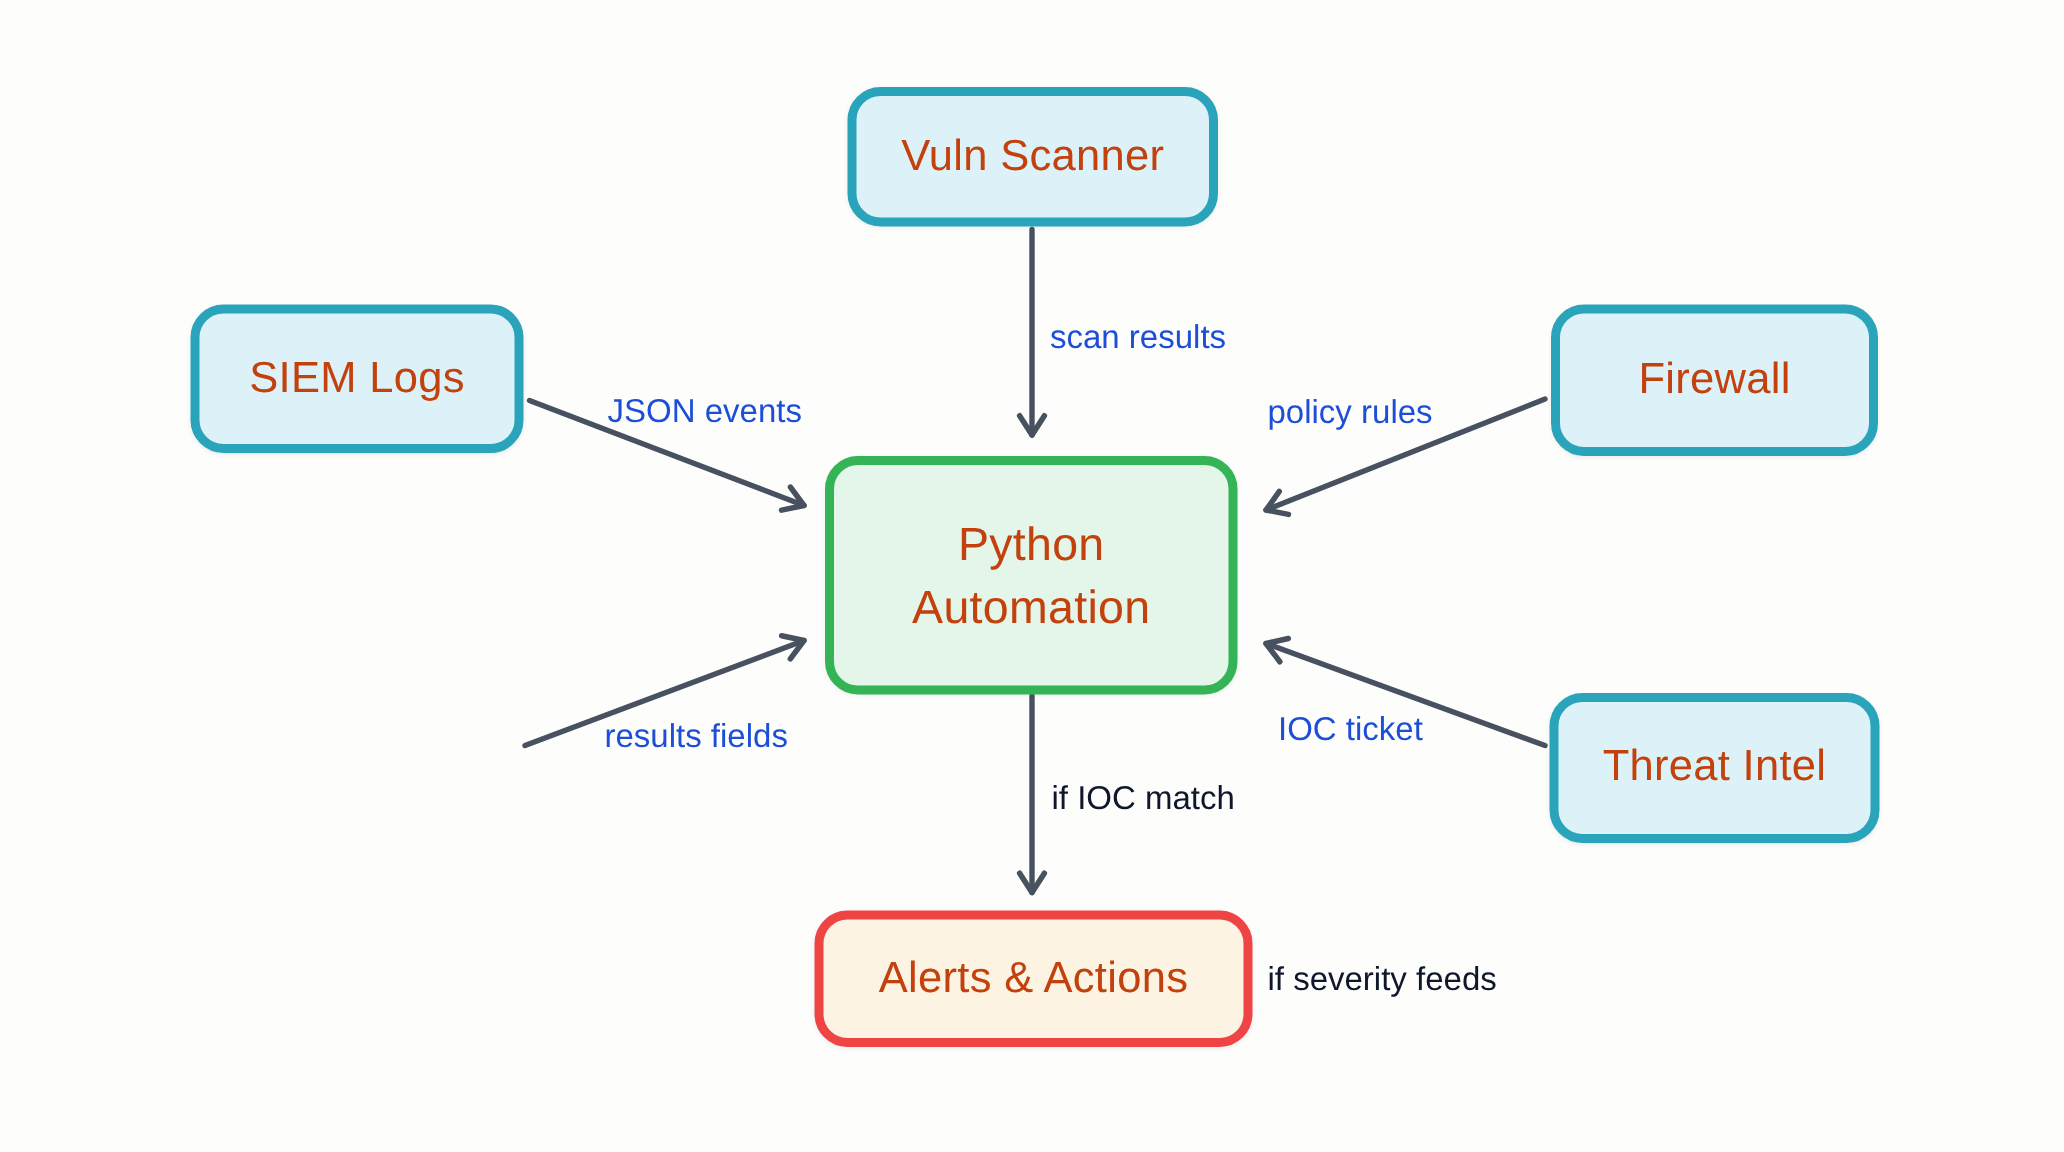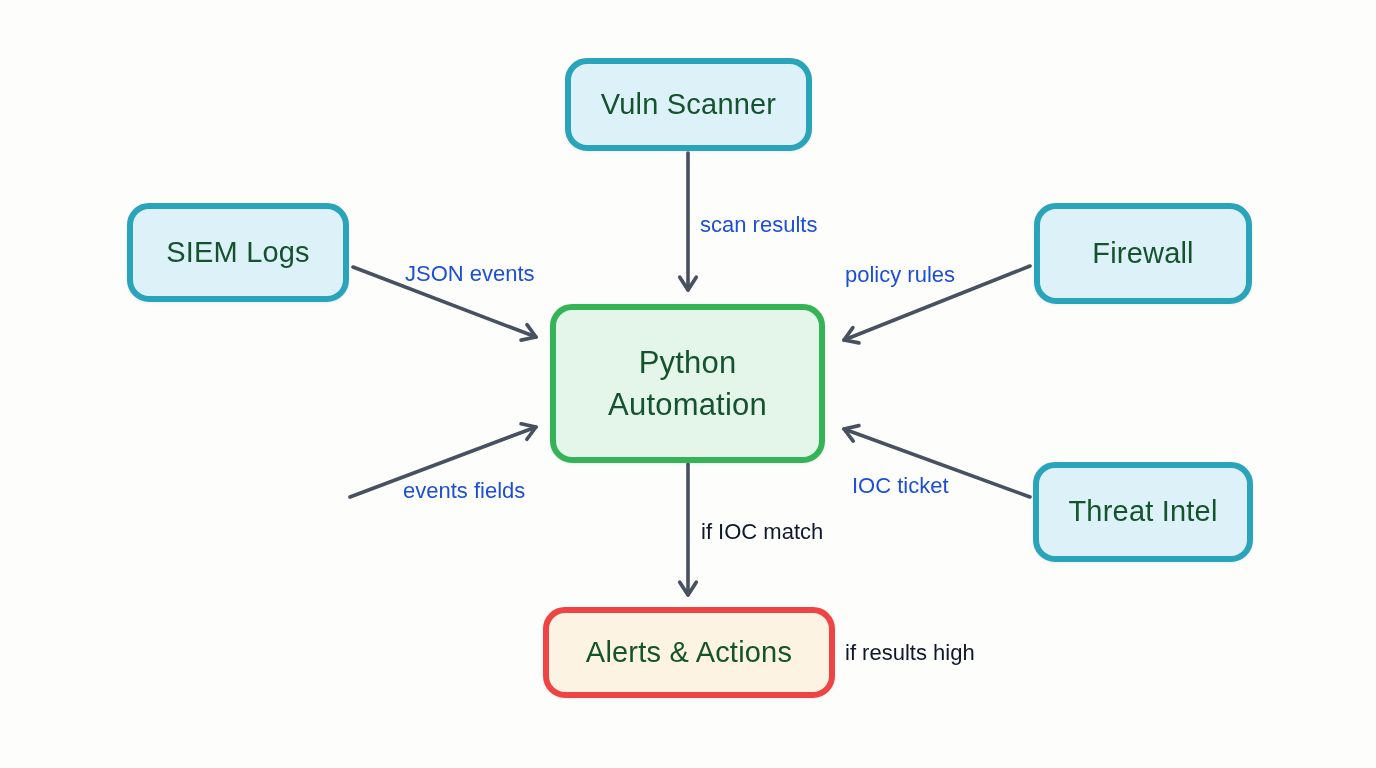--- a/index.html
+++ b/index.html
@@ -24,21 +24,21 @@
   .node {
     position: absolute;
     box-sizing: border-box;
     display: flex;
     align-items: center;
     justify-content: center;
     text-align: center;
     border-radius: 22px;
     font-size: 29px;
     font-weight: 500;
-    color: #14532d;
+    color: #c2410c;
     letter-spacing: 0.2px;
     box-shadow: 0 1px 3px rgba(20, 45, 70, 0.07);
     line-height: 1.35;
   }
   .node.teal {
     background: #ddf2f8;
     border: 6px solid #2aa4ba;
   }
   .node.green {
     background: #e4f5ea;
@@ -117,21 +117,21 @@
   <div class="node orange node-alerts-actions">
     <span>Alerts &amp; Actions</span>
   </div>
 
   <div class="edge-label lbl-scan-results">scan results</div>
 
   <div class="edge-label lbl-json-events">JSON events</div>
 
   <div class="edge-label lbl-policy-rules">policy rules</div>
 
-  <div class="edge-label lbl-ticket-fields">events fields</div>
+  <div class="edge-label lbl-ticket-fields">results fields</div>
 
   <div class="edge-label lbl-ioc-feeds">IOC ticket</div>
 
   <div class="edge-label gray lbl-if-ioc-match">if IOC match</div>
 
-  <div class="edge-label gray lbl-if-severity-high">if results high</div>
+  <div class="edge-label gray lbl-if-severity-high">if severity feeds</div>
 
 </div>
 
 </body></html>

